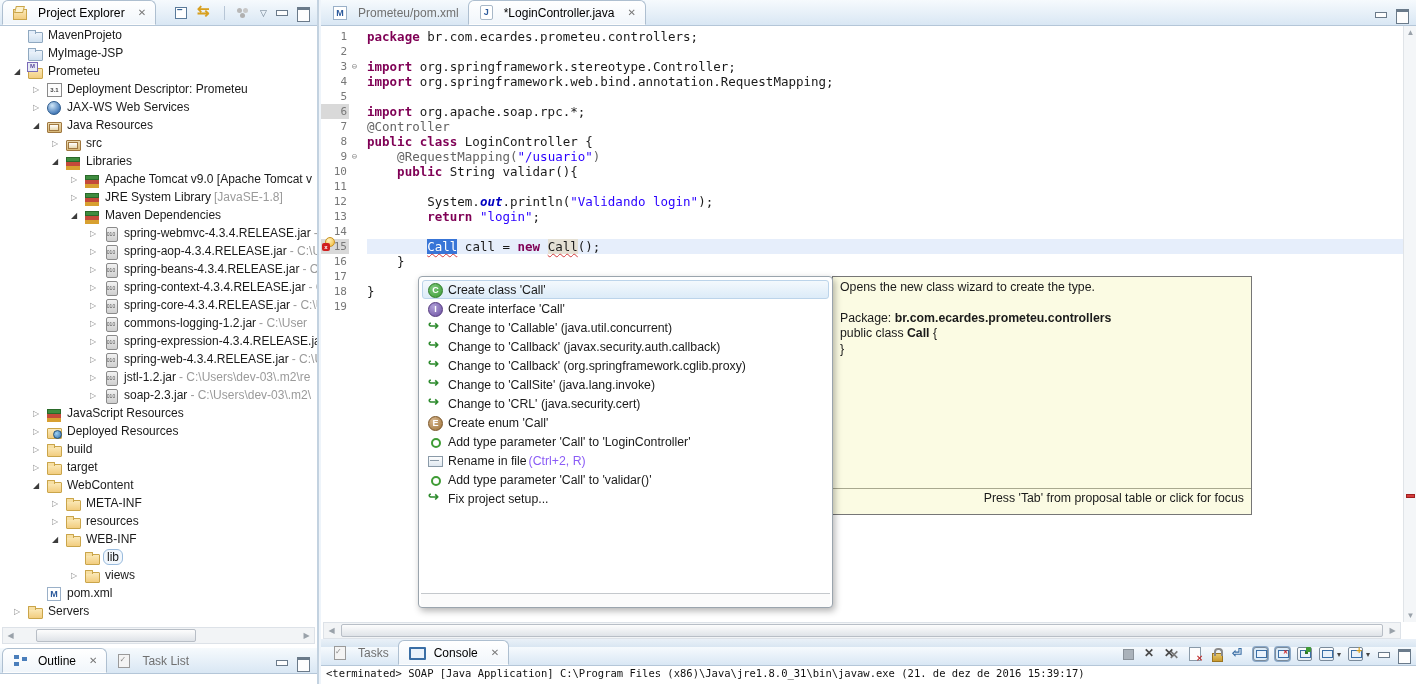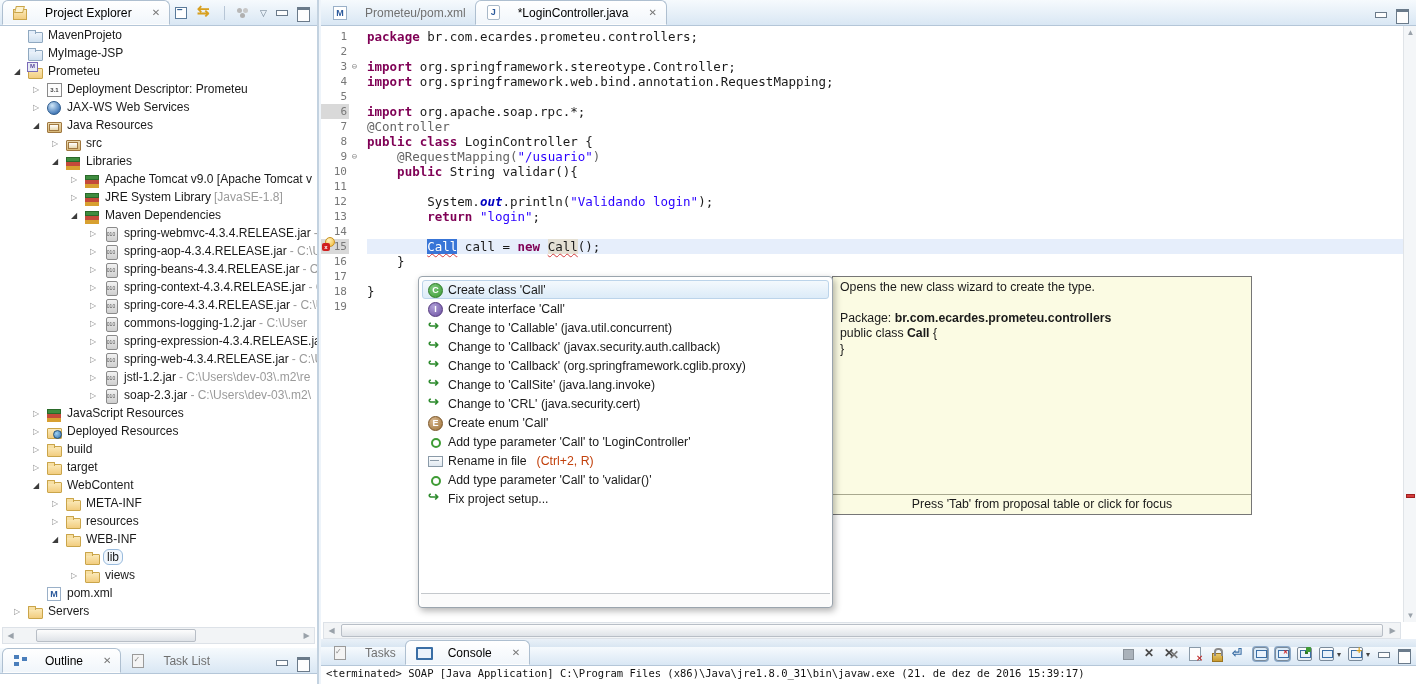--- a/index.html
+++ b/index.html
@@ -1,20 +1,20 @@
 <!DOCTYPE html>
 <html><head>
 <meta charset="utf-8">
 <style>
   *{margin:0;padding:0;box-sizing:border-box}
   html,body{width:1416px;height:684px;overflow:hidden}
   body{font-family:"Liberation Sans",sans-serif;font-size:12px;color:#1a1a1a;background:#eef4fa;position:relative}
 
   .tabbar{height:26px;background:linear-gradient(#f6fafd,#d9e7f4);border-bottom:1px solid #b4c6d8;display:flex;align-items:flex-end;padding-left:2px;position:relative}
-  .tab{height:25px;display:flex;align-items:center;gap:17px;padding:0 9px;color:#707070;white-space:nowrap;font-size:12px}
+  .tab{height:25px;display:flex;align-items:center;gap:10px;padding:0 9px;color:#707070;white-space:nowrap;font-size:12px}
   .tab.active{background:linear-gradient(#ffffff,#f1f6fb);border:1px solid #aebfd0;border-bottom:1px solid #fdfdfd;border-radius:6px 6px 0 0;color:#000}
   .closex{color:#9a9a9a;font-size:10px;margin-left:3px}
   .tab.active .closex{color:#777}
   .bar-tools{margin-left:auto;display:flex;align-items:center;gap:8px;padding:0 8px 5px 0}
   .sep{width:1px;height:14px;background:#b7c6d6;margin:0 2px}
 
   
   #left{position:absolute;left:0;top:0;width:319px;height:684px;background:#fff;border-right:2px solid #c3d2e0}
   #tree{position:absolute;left:0;top:26px;width:317px;height:600px;background:#fff;overflow:hidden}
   .trow{height:18px;display:flex;align-items:center;white-space:nowrap}
@@ -100,28 +100,28 @@
   .qitem{height:19px;display:flex;align-items:center;padding:0 4px;white-space:nowrap;font-size:12.3px;border:1px solid transparent}
   .qitem.selected{background:linear-gradient(#f4f9fd,#dcebf8);border:1px solid #bcd4ea;border-radius:3px}
   .qi{width:16px;height:14px;flex:0 0 16px;position:relative;margin-right:5px}
   .qi-class::before,.qi-interface::before,.qi-enum::before{content:"C";position:absolute;left:1px;top:0;width:13px;height:13px;border-radius:50%;background:radial-gradient(circle at 35% 30%,#7cc87c,#3f9c35);color:#fff;font-size:9px;font-weight:bold;text-align:center;line-height:13px;border:1px solid #2d7a26}
   .qi-interface::before{content:"I";background:radial-gradient(circle at 35% 30%,#b0a0d8,#6b4fa0);border-color:#53377e}
   .qi-enum::before{content:"E";background:radial-gradient(circle at 35% 30%,#d8b890,#9c6f35);border-color:#7a5426}
   .qi-change::before{content:"↪";position:absolute;left:1px;top:-3px;font-size:13px;color:#2e8b2e;font-weight:bold}
   .qi-param::before{content:"";position:absolute;left:4px;top:3px;width:6px;height:6px;border-radius:50%;border:2px solid #3f9c35;background:#fff}
   .qi-rename::before{content:"";position:absolute;left:1px;top:2px;width:13px;height:9px;border:1px solid #8a9aa8;background:linear-gradient(#fdfdfd,#dfe8f0)}
   .qi-rename::after{content:"";position:absolute;left:3px;top:6px;width:9px;height:1px;background:#8a9aa8}
-  .qhint{color:#c2410c;margin-left:10px}
+  .qhint{color:#8b5cf6;margin-left:2px}
   .qfoot{height:14px;border-top:1px solid #c4c8cc;margin:0 2px;background:#fbfbfb;border-radius:0 0 3px 3px}
 
   
   #tip{position:absolute;left:511px;top:250px;width:420px;height:239px;background:#fbfbe3;border:1px solid #767676;z-index:5;display:flex;flex-direction:column;font-size:12.3px}
   .tipbody{flex:1;padding:3px 7px;line-height:15.5px}
   .tipbody .blank{height:15px}
-  .tipfoot{border-top:1px solid #a8a88f;padding:2px 7px 3px;text-align:center;color:#1a1a1a}
+  .tipfoot{border-top:1px solid #a8a88f;padding:2px 7px 9px;text-align:right;color:#1a1a1a}
 
   
   #sash{position:absolute;left:321px;top:639px;width:1095px;height:8px;background:linear-gradient(#eaf1f8,#d9e6f2)}
   #console{position:absolute;left:321px;top:647px;width:1095px;height:37px;background:#fff}
   #console .tabbar{height:19px}
   .cstatus{font-family:"DejaVu Sans Mono",monospace;font-size:10.5px;color:#111;padding:1px 0 0 5px;white-space:nowrap}
   .ctools{margin-left:auto;display:flex;align-items:center;gap:7px;padding:0 6px 4px 0}
   .cicon{width:15px;height:14px;position:relative;display:inline-block}
   .c-terminate::before{content:"";position:absolute;left:2px;top:2px;width:9px;height:9px;background:#aab2ba;border:1px solid #8a929a}
   .c-remove-launch::before{content:"✕";position:absolute;left:1px;top:-1px;font-size:12px;color:#4a4a4a;font-weight:bold}

